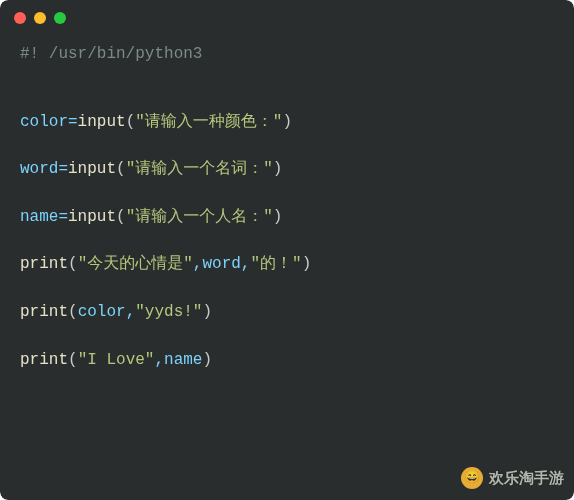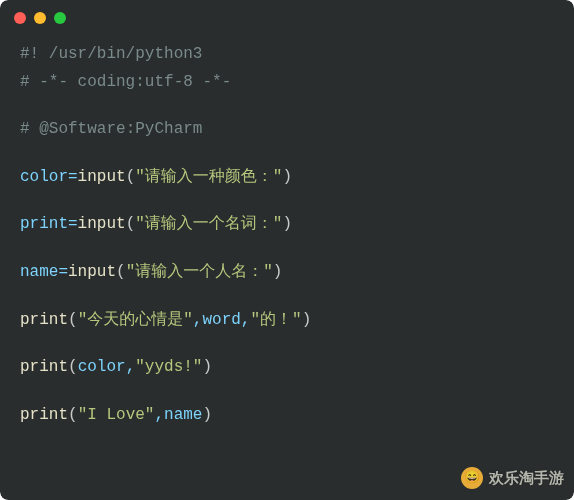--- a/index.html
+++ b/index.html
@@ -28,29 +28,27 @@
 <div class="stage">
   <div class="editor">
     <div class="titlebar">
       <div class="dot red"></div>
       <div class="dot yellow"></div>
       <div class="dot green"></div>
     </div>
 
     <div class="code">
       <div class="line"><span class="tk-comment">#! /usr/bin/python3</span></div>
-      <div class="line"><span class="tk-comment"># -*- coding:utf-8 -*-</span></div>
       <div class="line gap"></div>
-      <div class="line"><span class="tk-comment"># </span><span class="tk-comment">@Software</span><span class="tk-comment">:PyCharm</span></div>
       <div class="line gap"></div>
 
       <div class="line"><span class="tk-default">color=</span><span class="tk-call">input</span><span class="tk-punc">(</span><span class="tk-string">"请输入一种颜色："</span><span class="tk-punc">)</span></div>
       <div class="line gap"></div>
 
-      <div class="line"><span class="tk-default">print=</span><span class="tk-call">input</span><span class="tk-punc">(</span><span class="tk-string">"请输入一个名词："</span><span class="tk-punc">)</span></div>
+      <div class="line"><span class="tk-default">word=</span><span class="tk-call">input</span><span class="tk-punc">(</span><span class="tk-string">"请输入一个名词："</span><span class="tk-punc">)</span></div>
       <div class="line gap"></div>
 
       <div class="line"><span class="tk-default">name=</span><span class="tk-call">input</span><span class="tk-punc">(</span><span class="tk-string">"请输入一个人名："</span><span class="tk-punc">)</span></div>
       <div class="line gap"></div>
 
       <div class="line"><span class="tk-call">print</span><span class="tk-punc">(</span><span class="tk-string">"今天的心情是"</span><span class="tk-default">,word,</span><span class="tk-string">"的！"</span><span class="tk-punc">)</span></div>
       <div class="line gap"></div>
 
       <div class="line"><span class="tk-call">print</span><span class="tk-punc">(</span><span class="tk-default">color,</span><span class="tk-string">"yyds!"</span><span class="tk-punc">)</span></div>
       <div class="line gap"></div>

